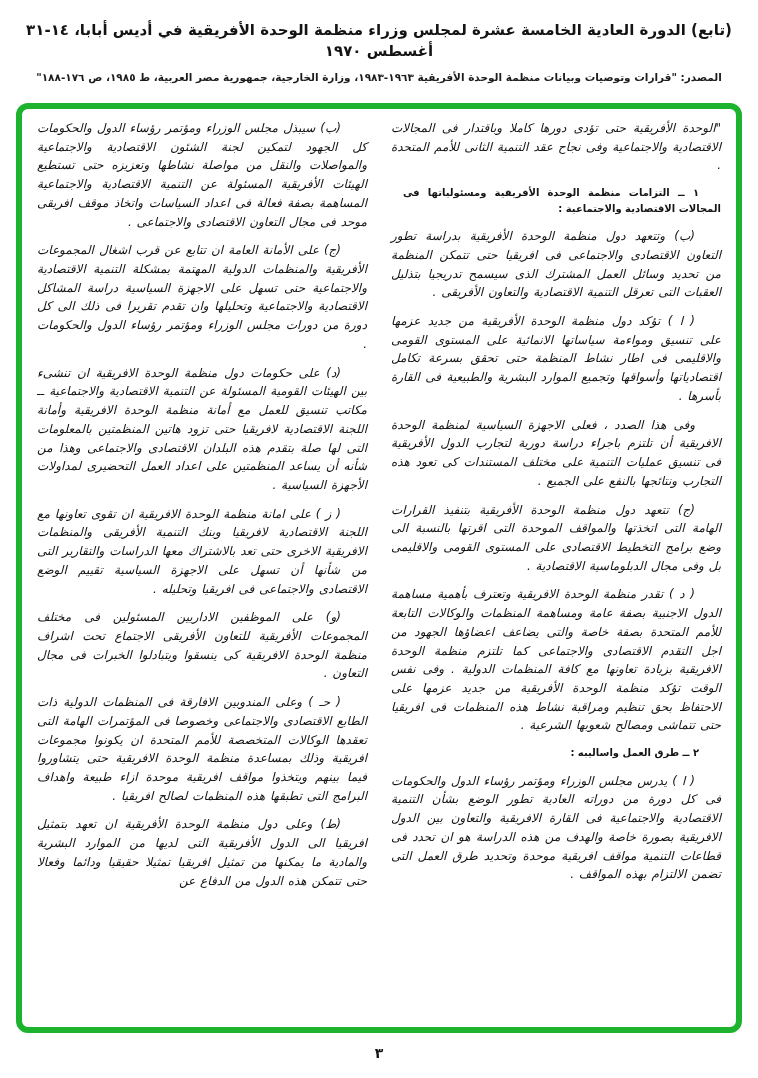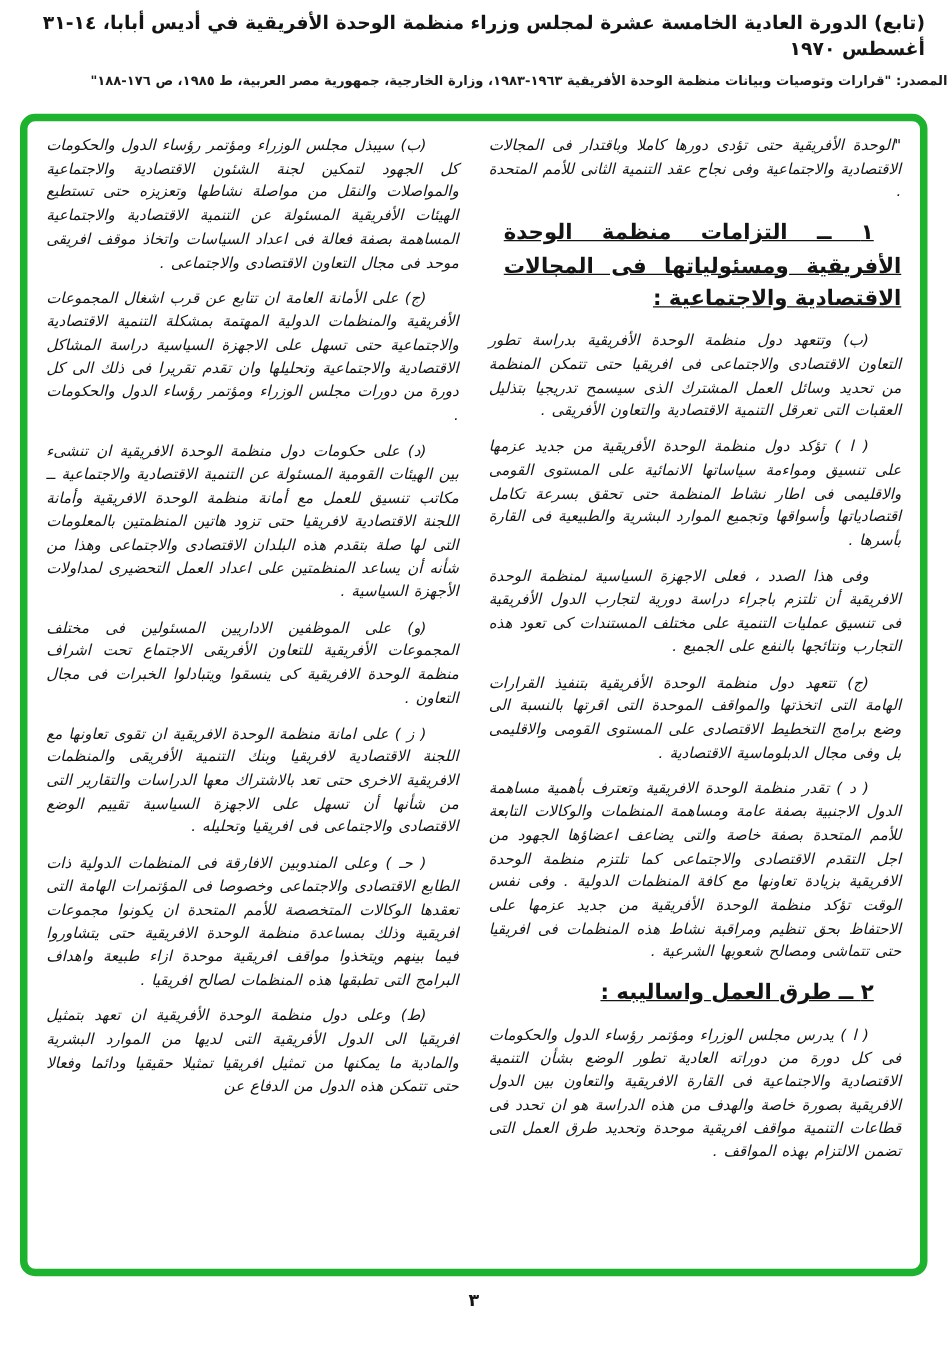--- a/index.html
+++ b/index.html
@@ -9,22 +9,22 @@
     overflow: hidden;
     font-family: "DejaVu Sans", sans-serif;
     color: #141414;
   }
   .page {
     width: 758px; height: 1078px;
     position: relative;
     direction: rtl;
   }
   .doc-header {
-    padding-top: 8px;
-    text-align: right;
+    padding-top: 20px;
+    text-align: center;
   }
   .doc-title {
     font-size: 15px;
     font-weight: 700;
     letter-spacing: 0;
     line-height: 1.4;
     padding: 0 18px;
   }
   .doc-source {
     margin-top: 9px;
@@ -55,27 +55,26 @@
     font-size: 12px;
     line-height: 1.56;
     text-align: justify;
     text-indent: 26px;
     margin-bottom: 10px;
     word-spacing: 1px;
     font-style: italic;
   }
   .para.no-indent { text-indent: 0; }
   .heading {
-    font-size: 17px;
+    font-size: 10px;
     font-weight: 700;
     line-height: 1.55;
     text-align: justify;
     text-indent: 22px;
     margin: 4px 0 11px 12px;
-    text-decoration: underline;
   }
   .page-number {
     text-align: center;
     margin-top: 12px;
     font-size: 14px;
     font-weight: 700;
   }
 </style>
 </head>
 <body>
@@ -99,22 +98,22 @@
         <p class="para">(ج) تتعهد دول منظمة الوحدة الأفريقية بتنفيذ القرارات الهامة التى اتخذتها والمواقف الموحدة التى اقرتها بالنسبة الى وضع برامج التخطيط الاقتصادى على المستوى القومى والاقليمى بل وفى مجال الدبلوماسية الاقتصادية .</p>
         <p class="para">( د ) تقدر منظمة الوحدة الافريقية وتعترف بأهمية مساهمة الدول الاجنبية بصفة عامة ومساهمة المنظمات والوكالات التابعة للأمم المتحدة بصفة خاصة والتى يضاعف اعضاؤها الجهود من اجل التقدم الاقتصادى والاجتماعى كما تلتزم منظمة الوحدة الافريقية بزيادة تعاونها مع كافة المنظمات الدولية . وفى نفس الوقت تؤكد منظمة الوحدة الأفريقية من جديد عزمها على الاحتفاظ بحق تنظيم ومراقبة نشاط هذه المنظمات فى افريقيا حتى تتماشى ومصالح شعوبها الشرعية .</p>
         <h3 class="heading">٢ ــ طرق العمل واساليبه :</h3>
         <p class="para">( ا ) يدرس مجلس الوزراء ومؤتمر رؤساء الدول والحكومات فى كل دورة من دوراته العادية تطور الوضع بشأن التنمية الاقتصادية والاجتماعية فى القارة الافريقية والتعاون بين الدول الافريقية بصورة خاصة والهدف من هذه الدراسة هو ان تحدد فى قطاعات التنمية مواقف افريقية موحدة وتحديد طرق العمل التى تضمن الالتزام بهذه المواقف .</p>
       </div>
 
       <div class="doc-column">
         <p class="para">(ب) سيبذل مجلس الوزراء ومؤتمر رؤساء الدول والحكومات كل الجهود لتمكين لجنة الشئون الاقتصادية والاجتماعية والمواصلات والنقل من مواصلة نشاطها وتعزيزه حتى تستطيع الهيئات الأفريقية المسئولة عن التنمية الاقتصادية والاجتماعية المساهمة بصفة فعالة فى اعداد السياسات واتخاذ موقف افريقى موحد فى مجال التعاون الاقتصادى والاجتماعى .</p>
         <p class="para">(ج) على الأمانة العامة ان تتابع عن قرب اشغال المجموعات الأفريقية والمنظمات الدولية المهتمة بمشكلة التنمية الاقتصادية والاجتماعية حتى تسهل على الاجهزة السياسية دراسة المشاكل الاقتصادية والاجتماعية وتحليلها وان تقدم تقريرا فى ذلك الى كل دورة من دورات مجلس الوزراء ومؤتمر رؤساء الدول والحكومات .</p>
         <p class="para">(د) على حكومات دول منظمة الوحدة الافريقية ان تنشىء بين الهيئات القومية المسئولة عن التنمية الاقتصادية والاجتماعية ــ مكاتب تنسيق للعمل مع أمانة منظمة الوحدة الافريقية وأمانة اللجنة الاقتصادية لافريقيا حتى تزود هاتين المنظمتين بالمعلومات التى لها صلة بتقدم هذه البلدان الاقتصادى والاجتماعى وهذا من شأنه أن يساعد المنظمتين على اعداد العمل التحضيرى لمداولات الأجهزة السياسية .</p>
+        <p class="para">( ز ) على امانة منظمة الوحدة الافريقية ان تقوى تعاونها مع اللجنة الاقتصادية لافريقيا وبنك التنمية الأفريقى والمنظمات الافريقية الاخرى حتى تعد بالاشتراك معها الدراسات والتقارير التى من شأنها أن تسهل على الاجهزة السياسية تقييم الوضع الاقتصادى والاجتماعى فى افريقيا وتحليله .</p>
         <p class="para">(و) على الموظفين الاداريين المسئولين فى مختلف المجموعات الأفريقية للتعاون الأفريقى الاجتماع تحت اشراف منظمة الوحدة الافريقية كى ينسقوا ويتبادلوا الخبرات فى مجال التعاون .</p>
-        <p class="para">( ز ) على امانة منظمة الوحدة الافريقية ان تقوى تعاونها مع اللجنة الاقتصادية لافريقيا وبنك التنمية الأفريقى والمنظمات الافريقية الاخرى حتى تعد بالاشتراك معها الدراسات والتقارير التى من شأنها أن تسهل على الاجهزة السياسية تقييم الوضع الاقتصادى والاجتماعى فى افريقيا وتحليله .</p>
         <p class="para">( حـ ) وعلى المندوبين الافارقة فى المنظمات الدولية ذات الطابع الاقتصادى والاجتماعى وخصوصا فى المؤتمرات الهامة التى تعقدها الوكالات المتخصصة للأمم المتحدة ان يكونوا مجموعات افريقية وذلك بمساعدة منظمة الوحدة الافريقية حتى يتشاوروا فيما بينهم ويتخذوا مواقف افريقية موحدة ازاء طبيعة واهداف البرامج التى تطبقها هذه المنظمات لصالح افريقيا .</p>
         <p class="para">(ط) وعلى دول منظمة الوحدة الأفريقية ان تعهد بتمثيل افريقيا الى الدول الأفريقية التى لديها من الموارد البشرية والمادية ما يمكنها من تمثيل افريقيا تمثيلا حقيقيا ودائما وفعالا حتى تتمكن هذه الدول من الدفاع عن</p>
       </div>
 
     </div>
   </div>
 
   <div class="page-number">٣</div>
 
 </div>

